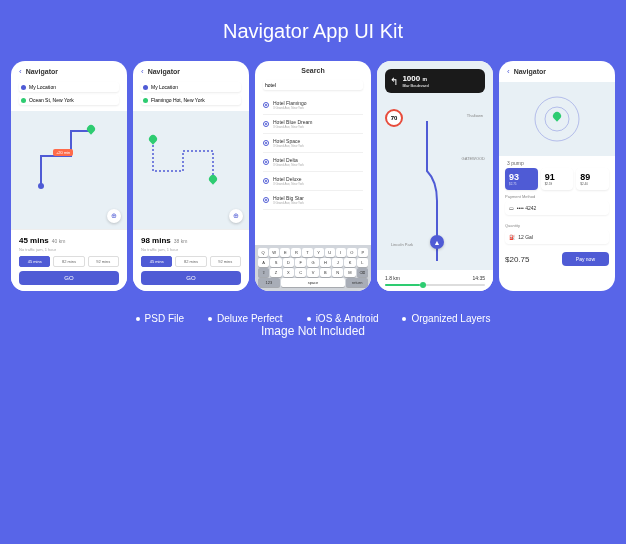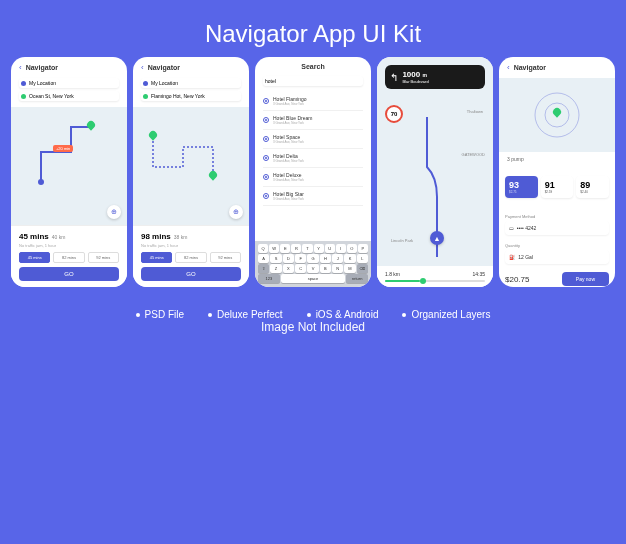--- a/index.html
+++ b/index.html
@@ -1,17 +1,17 @@
 <!DOCTYPE html>
 <html><head>
 <meta charset="utf-8">
 <style>
 *{margin:0;padding:0;box-sizing:border-box;font-family:-apple-system,BlinkMacSystemFont,sans-serif}
 body{width:626px;height:544px;background:#5865E8;display:flex;flex-direction:column;align-items:center;padding:20px 10px}
-.title{color:#fff;font-size:24px;font-weight:500;margin-bottom:9px}
+.title{color:#fff;font-size:20px;font-weight:500;margin-bottom:18px}
 .phones{display:flex;gap:6px;justify-content:center}
 .phone{width:116px;height:230px;background:#fff;border-radius:14px;overflow:hidden;position:relative;font-size:5px;display:flex;flex-direction:column}
 .hdr{display:flex;align-items:center;padding:6px 8px;gap:4px}
 .back{color:#4F5BD5;font-size:8px}
 .htxt{font-size:7px;font-weight:600;color:#333}
 .srch{display:flex;flex-direction:column;gap:3px;padding:0 8px 6px}
 .srow{display:flex;align-items:center;gap:3px;background:#fff;border-radius:3px;padding:2px;box-shadow:0 1px 2px rgba(0,0,0,0.08)}
 .dot{width:5px;height:5px;border-radius:50%}
 .dot-b{background:#4F5BD5}.dot-g{background:#2ECC71}
 .map{flex:1;background:#E8F0F5;position:relative}
@@ -31,21 +31,21 @@
 .li-t{font-size:5px;color:#333}
 .li-s{font-size:3px;color:#aaa}
 .kb{background:#D1D5DB;padding:3px;margin-top:auto}
 .krow{display:flex;gap:1px;margin-bottom:1px;justify-content:center}
 .key{background:#fff;border-radius:2px;padding:2px 0;font-size:4px;flex:1;text-align:center;color:#333;box-shadow:0 1px 0 rgba(0,0,0,0.2)}
 .key.sp{flex:3}.key.dk{background:#A8ADB7}
 .nav-bnr{position:absolute;top:8px;left:8px;right:8px;background:#1a1a1a;color:#fff;border-radius:6px;padding:5px;display:flex;align-items:center;gap:4px}
 .arrow{font-size:10px}
 .spd{position:absolute;top:48px;left:8px;width:18px;height:18px;border:2px solid #E74C3C;border-radius:50%;background:#fff;display:flex;align-items:center;justify-content:center;font-size:6px;font-weight:600}
 .loc-btn{position:absolute;width:14px;height:14px;background:#fff;border-radius:50%;box-shadow:0 1px 3px rgba(0,0,0,0.2);display:flex;align-items:center;justify-content:center;font-size:7px;color:#4F5BD5}
-.stats{display:flex;gap:3px;margin:12px 6px}
+.stats{display:flex;gap:3px;margin:0 6px}
 .stat{flex:1;background:#fff;border-radius:4px;padding:4px;box-shadow:0 1px 2px rgba(0,0,0,0.08)}
 .stat.on{background:#4F5BD5;color:#fff}
 .stat-n{font-size:9px;font-weight:600}
 .stat-l{font-size:3px;opacity:.7}
 .pay{margin:4px 6px;font-size:4px;color:#888}
 .pay-v{background:#fff;border-radius:4px;padding:4px;margin-top:2px;box-shadow:0 1px 2px rgba(0,0,0,0.06);display:flex;align-items:center;gap:3px;font-size:5px;color:#333}
 .ftr-row{display:flex;align-items:center;justify-content:space-between;margin:4px 6px}
 .price{font-size:8px;font-weight:400;color:#333}
 .pay-btn{background:#4F5BD5;color:#fff;padding:4px 14px;border-radius:4px;font-size:5px}
 .features{display:flex;gap:24px;margin-top:22px}

